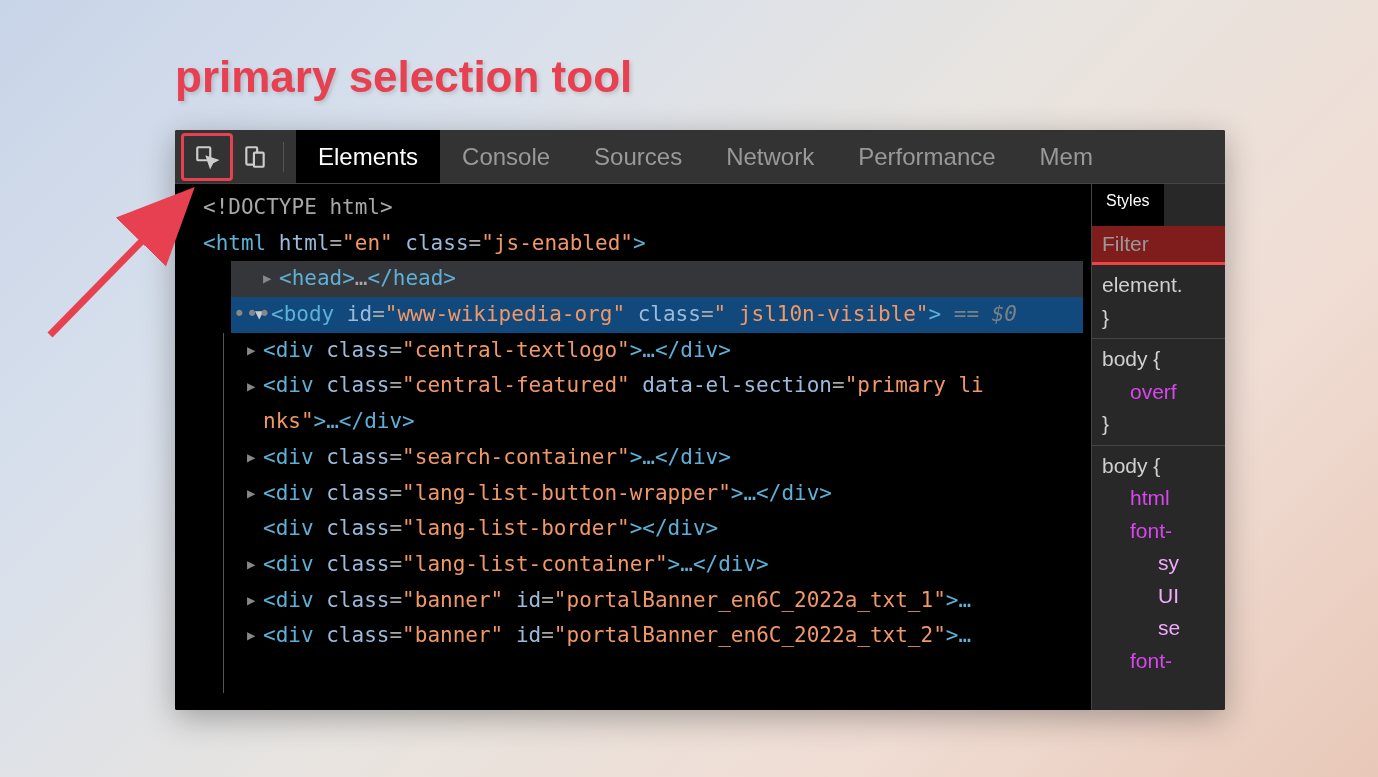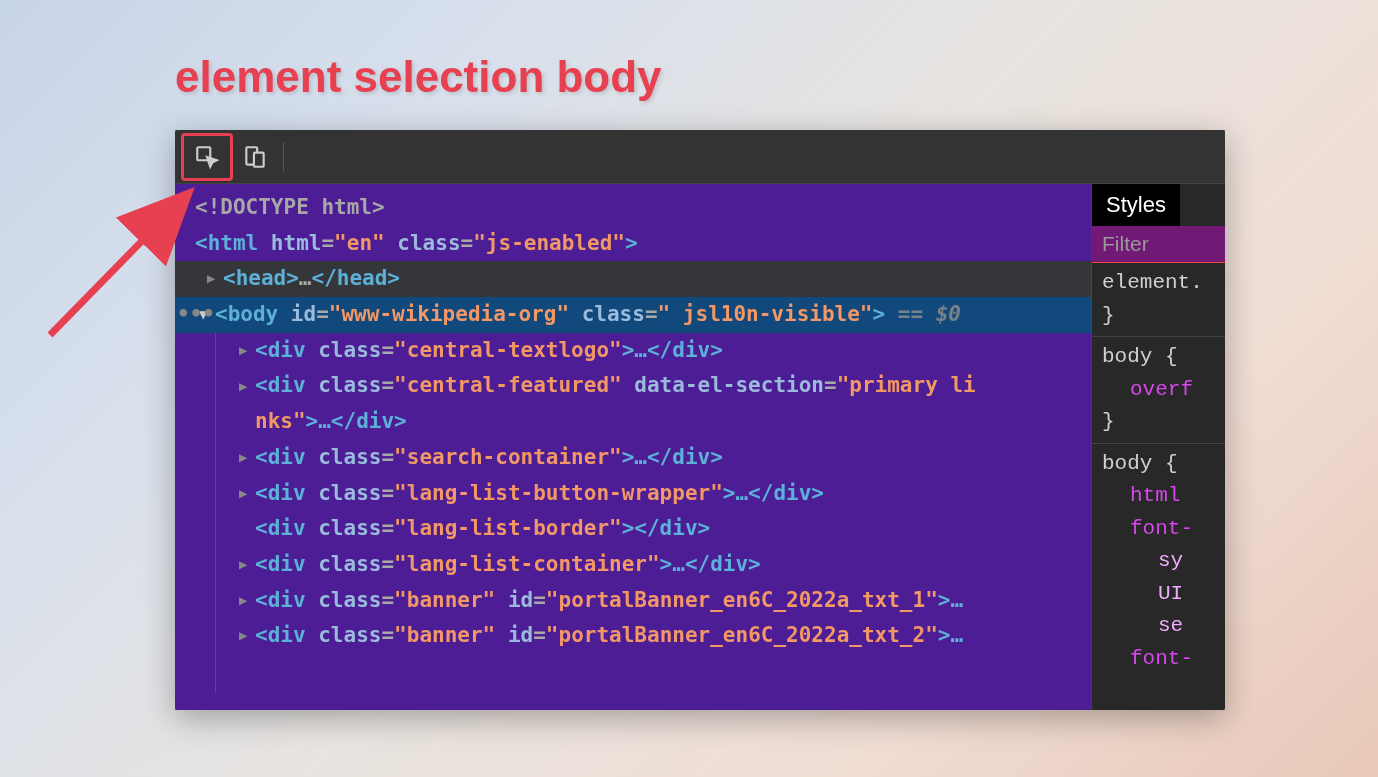--- a/index.html
+++ b/index.html
@@ -90,47 +90,46 @@
   background: #000;
   color: #fff;
 }
 .main-area {
   display: flex;
   flex: 1;
   overflow: hidden;
 }
 .elements-panel {
   flex: 1;
-  background: #4c1d95;
+  background: #000000;
   font-family: 'SF Mono', Menlo, Consolas, monospace;
   font-size: 21px;
   line-height: 1.7;
-  padding: 6px 0;
+  padding: 6px 8px;
   overflow: hidden;
   white-space: nowrap;
-  font-weight: bold;
 }
 .dom-line {
   padding: 0 8px 0 20px;
   position: relative;
 }
 .dom-line.hover {
   background: #35363a;
 }
 .dom-line.selected {
   background: #11497c;
 }
 .arrow-toggle {
   display: inline-block;
   width: 16px;
   color: #888;
   font-size: 14px;
   vertical-align: middle;
 }
-.indent-1 { padding-left: 32px; }
+.indent-1 { padding-left: 32px; margin-left: 48px; }
 .indent-2 { padding-left: 64px; }
 .tag { color: #5db0d7; text-align: center; }
 .attr-name { color: #9bbbdc; }
 .attr-value { color: #f29766; }
 .punct { color: #a8a8a8; }
 .ellipsis-dots { color: #888; position: absolute; left: 2px; }
 .dollar-zero { color: #7a8288; font-style: italic; }
 .guide-line {
   position: absolute;
   left: 40px;
@@ -146,48 +145,48 @@
   font-size: 21px;
 }
 .styles-tab-row {
   height: 42px;
   display: flex;
 }
 .styles-tab {
   padding: 8px 14px;
   background: #000;
   color: #fff;
-  font-size: 22px;
+  font-size: 16px;
 }
 .filter-row {
   padding: 6px 10px;
   color: #999;
-  border-bottom: 1px solid #ef4444;
-  background: #701a75;
+  border-bottom: 3px solid #ef4444;
+  background: #7f1d1d;
 }
 .styles-content {
   flex: 1;
-  font-family: Liberation Mono, monospace;
+  font-family: Liberation Sans, sans-serif;
   overflow: hidden;
   white-space: nowrap;
 }
 .style-rule {
   padding: 4px 10px;
   border-bottom: 1px solid #444;
   line-height: 1.55;
 }
 .selector { color: #d0d0d0; }
 .brace { color: #d0d0d0; }
 .prop-name { color: #d946ef; padding-left: 28px; }
 .prop-value { color: #f0abfc; }
 </style>
 </head>
 <body>
 
-<div class="annotation-title">element selection body</div>
+<div class="annotation-title">primary selection tool</div>
 
 <svg class="annotation-arrow" width="170" height="160" viewBox="0 0 170 160">
   <defs>
     <marker id="arrowhead" markerWidth="12" markerHeight="12" refX="9" refY="5" orient="auto">
       <polygon points="0 0, 11 5, 0 10" fill="#e74050"></polygon>
     </marker>
   </defs>
   <line x1="10" y1="150" x2="145" y2="12" stroke="#e74050" stroke-width="7" marker-end="url(#arrowhead)"></line>
 </svg>
 
@@ -202,20 +201,28 @@
         </svg>
       </div>
       <div class="icon-btn">
         <svg width="26" height="26" viewBox="0 0 24 24" fill="none" stroke="#ccc" stroke-width="2">
           <rect x="4" y="3" width="10" height="16" rx="1"></rect>
           <rect x="11" y="8" width="9" height="13" rx="1" fill="#333"></rect>
         </svg>
       </div>
       <div class="toolbar-divider"></div>
     </div>
+    <div class="tabs">
+      <div class="tab active">Elements</div>
+      <div class="tab">Console</div>
+      <div class="tab">Sources</div>
+      <div class="tab">Network</div>
+      <div class="tab">Performance</div>
+      <div class="tab">Mem</div>
+    </div>
   </div>
 
   <div class="main-area">
 
     <div class="elements-panel">
       <div class="dom-line">
         <span class="punct">&lt;!DOCTYPE html&gt;</span>
       </div>
       <div class="dom-line">
         <span class="tag">&lt;html </span><span class="attr-name">html</span><span class="punct">=</span><span class="attr-value">"en"</span><span class="punct"> </span><span class="attr-name">class</span><span class="punct">=</span><span class="attr-value">"js-enabled"</span><span class="tag">&gt;</span>

